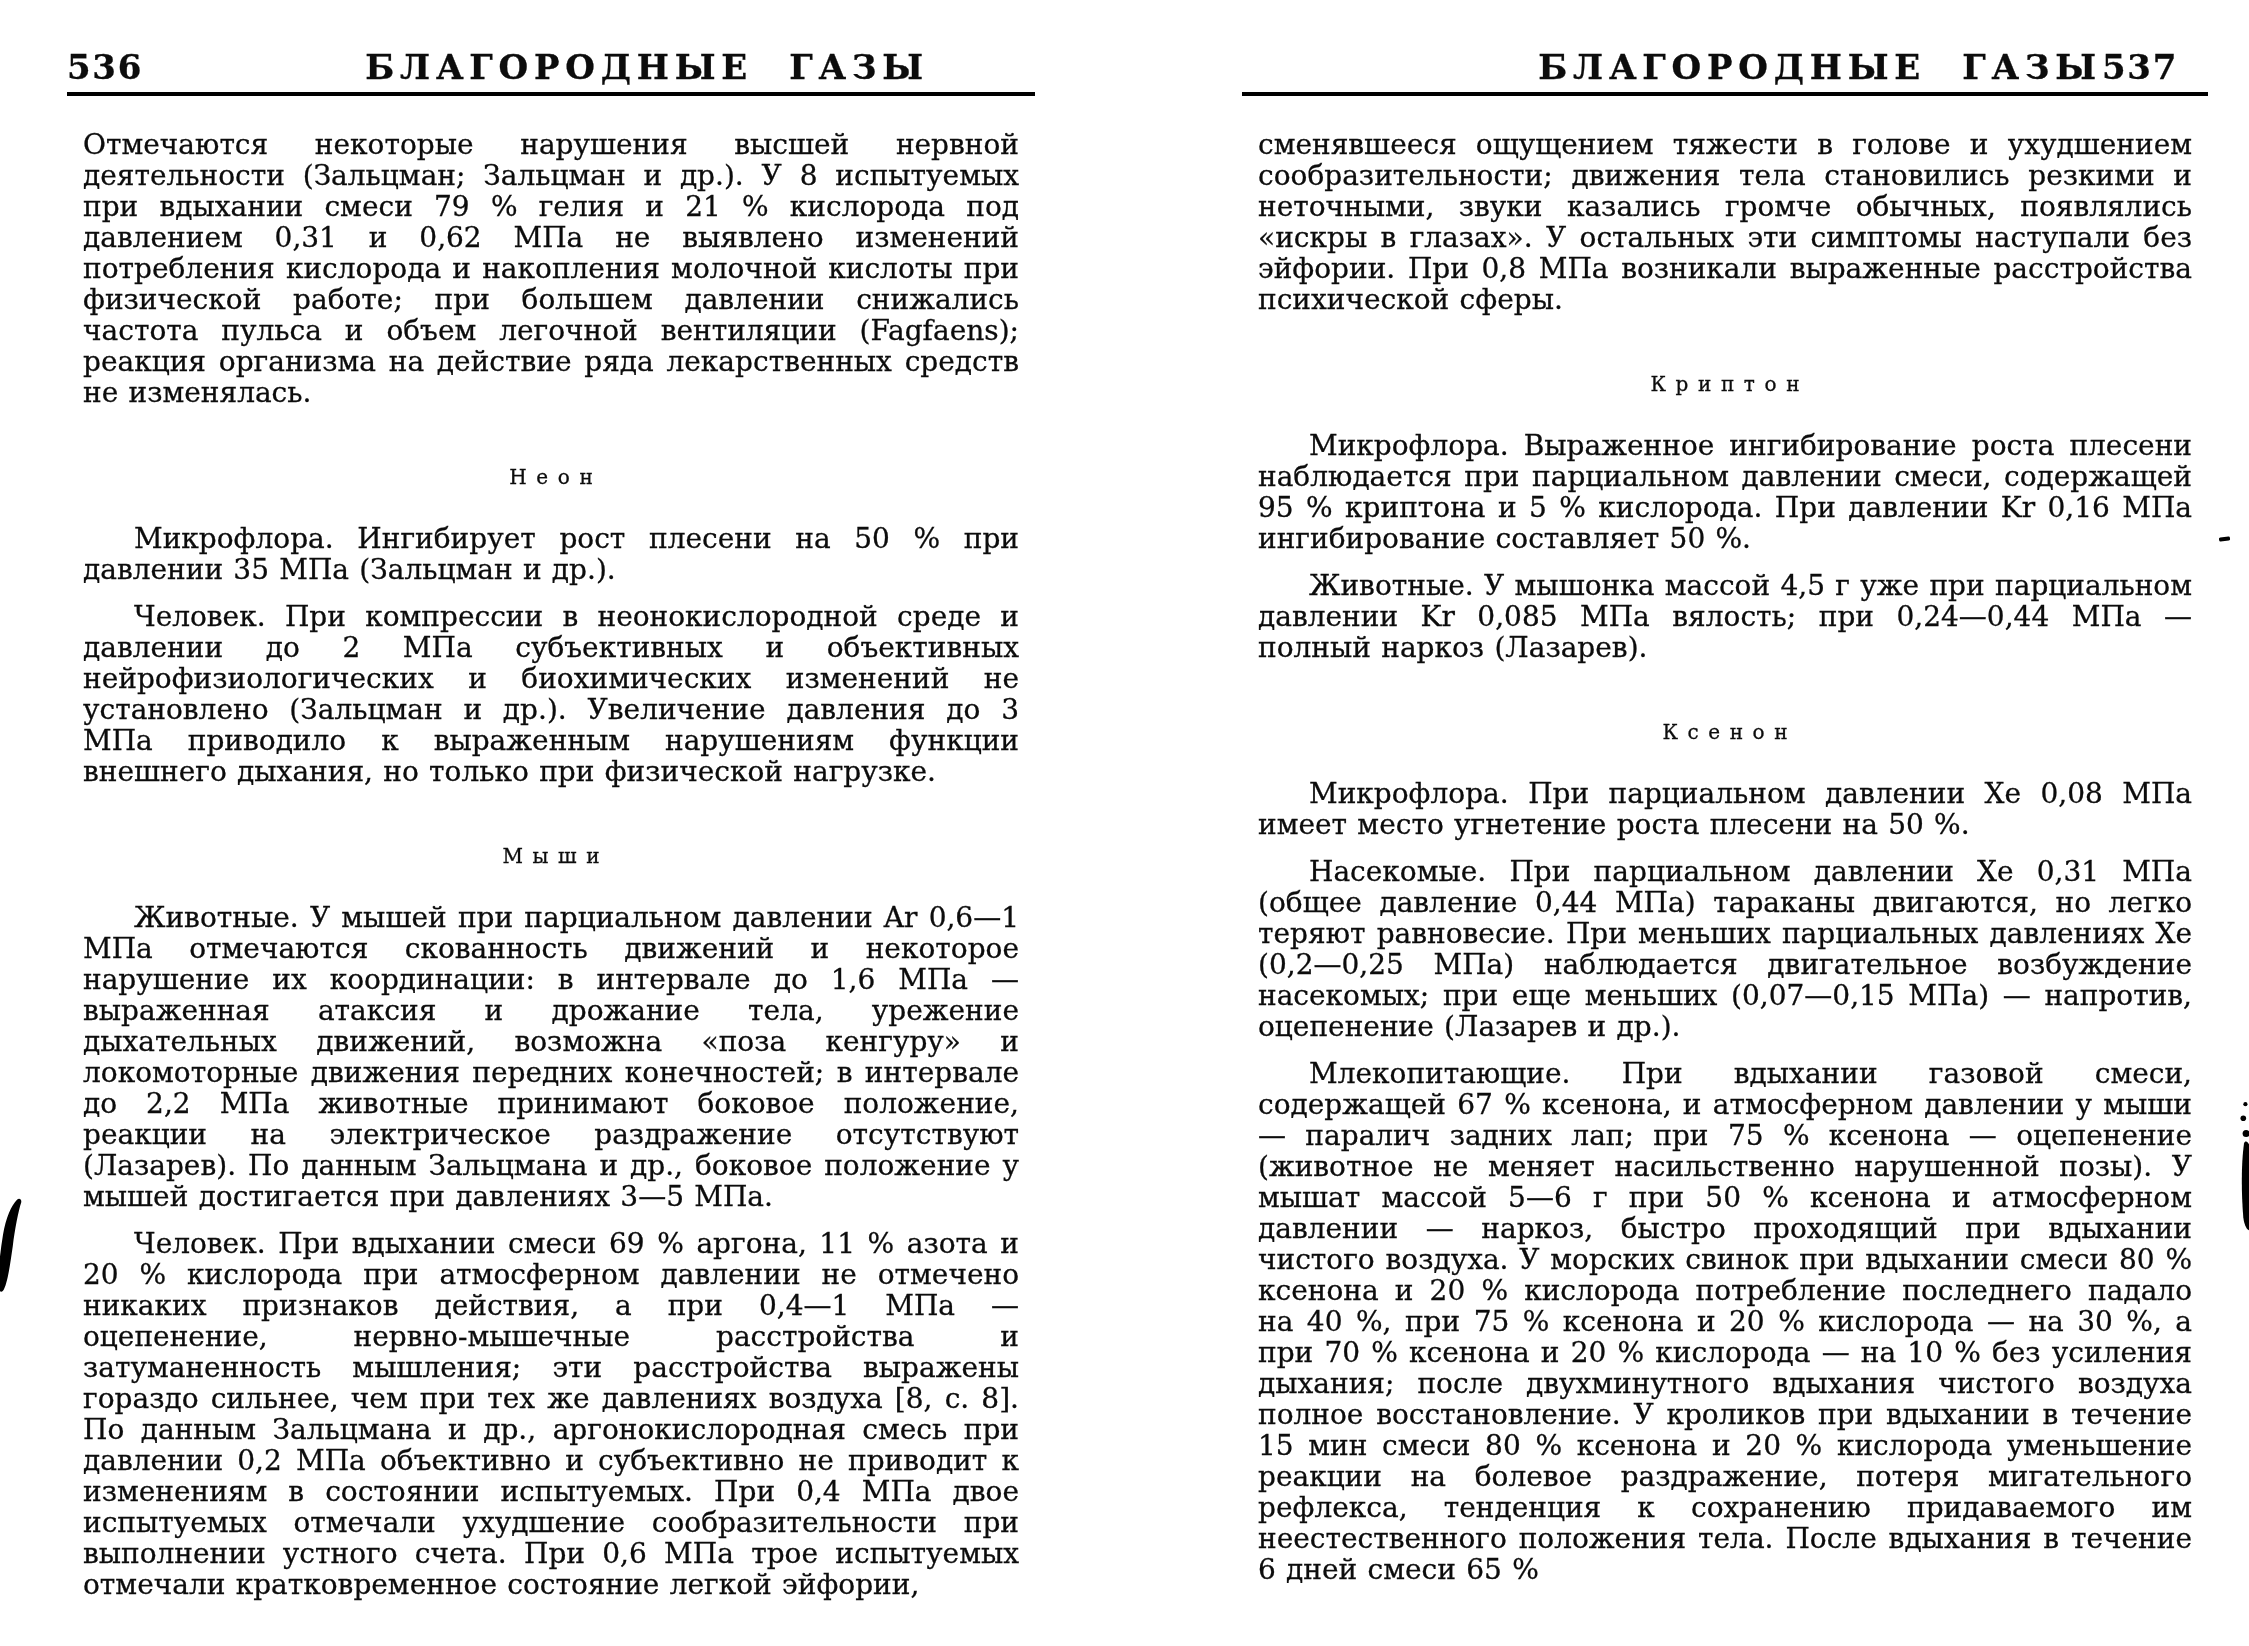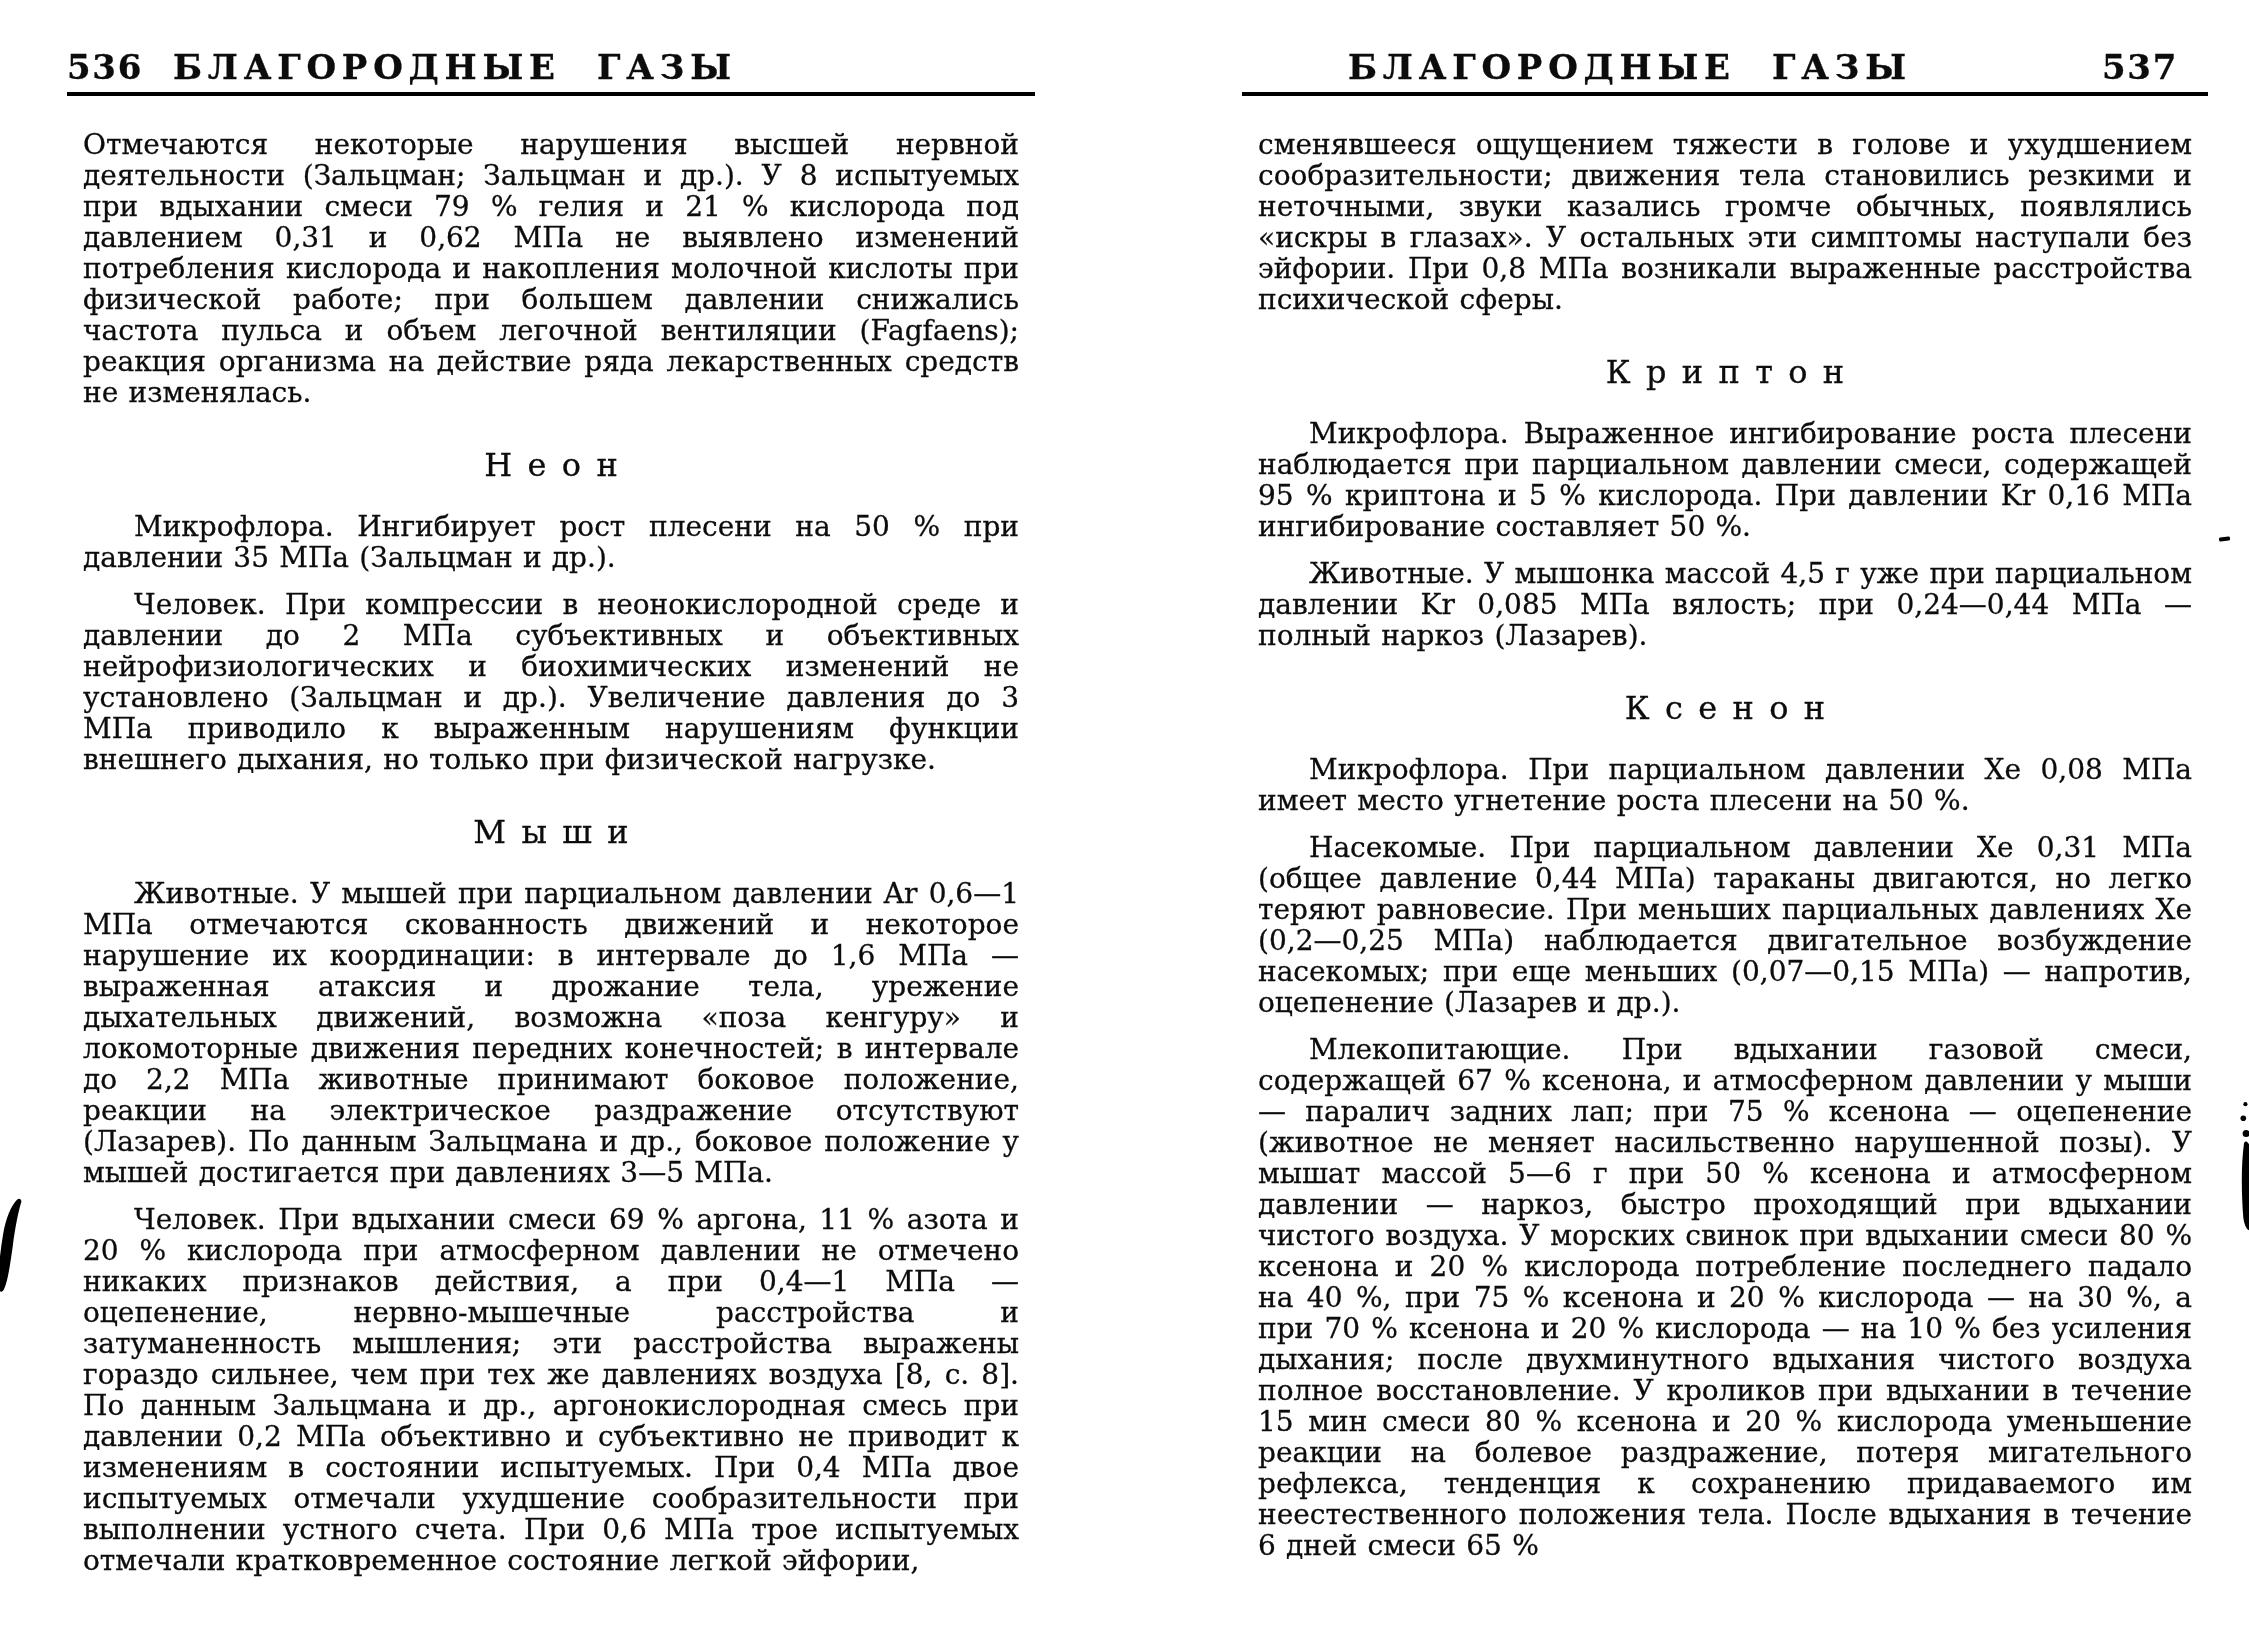--- a/index.html
+++ b/index.html
@@ -8,28 +8,28 @@
     background:#ffffff;color:#0c0c0c;
     font-family:"DejaVu Serif","Liberation Serif",serif;
     -webkit-text-stroke:0.3px #0c0c0c;
   }
   .page{position:absolute;top:51px;}
   .page-left{left:67px;width:968px;}
   .page-right{left:1242px;width:966px;}
   .page-header{display:flex;align-items:baseline;font-size:34px;line-height:32px;}
   .page-header .num{width:106px;font-weight:bold;letter-spacing:0.05em;}
   .page-header .num.right{}
-  .page-header .title{flex:1;text-align:left;font-weight:bold;letter-spacing:0.17em;word-spacing:0.55em;}
+  .page-header .title{flex:1;text-align:right;font-weight:bold;letter-spacing:0.17em;word-spacing:0.55em;}
   .header-rule{height:4.3px;background:#000;margin-top:9.2px;}
   .page-body{margin-top:33px;font-size:28px;line-height:31px;text-align:justify;}
   p.para{margin:16px;word-spacing:0.05em;}
   p.para.indent{text-indent:51px;}
   .section-heading{
-    font-size:32px;line-height:31px;text-align:center;
-    letter-spacing:0.48em;text-indent:0.48em;margin:42px 0 30px;
+    font-size:20px;line-height:31px;text-align:center;
+    letter-spacing:0.48em;text-indent:0.48em;margin:54px 0 30px;
   }
   b.lead{font-weight:normal;}
   
   .ink-blot-left{position:absolute;left:-4.3px;top:1198px;width:28px;height:96px;}
   .ink-streak-right{position:absolute;right:-1.4px;top:1099px;width:14px;height:142px;}
   .ink-dash-right{position:absolute;left:2219px;top:537px;width:11.3px;height:3.5px;background:#000;border-radius:1.4px;transform:rotate(-7deg);}
 </style>
 </head>
 <body>
 

